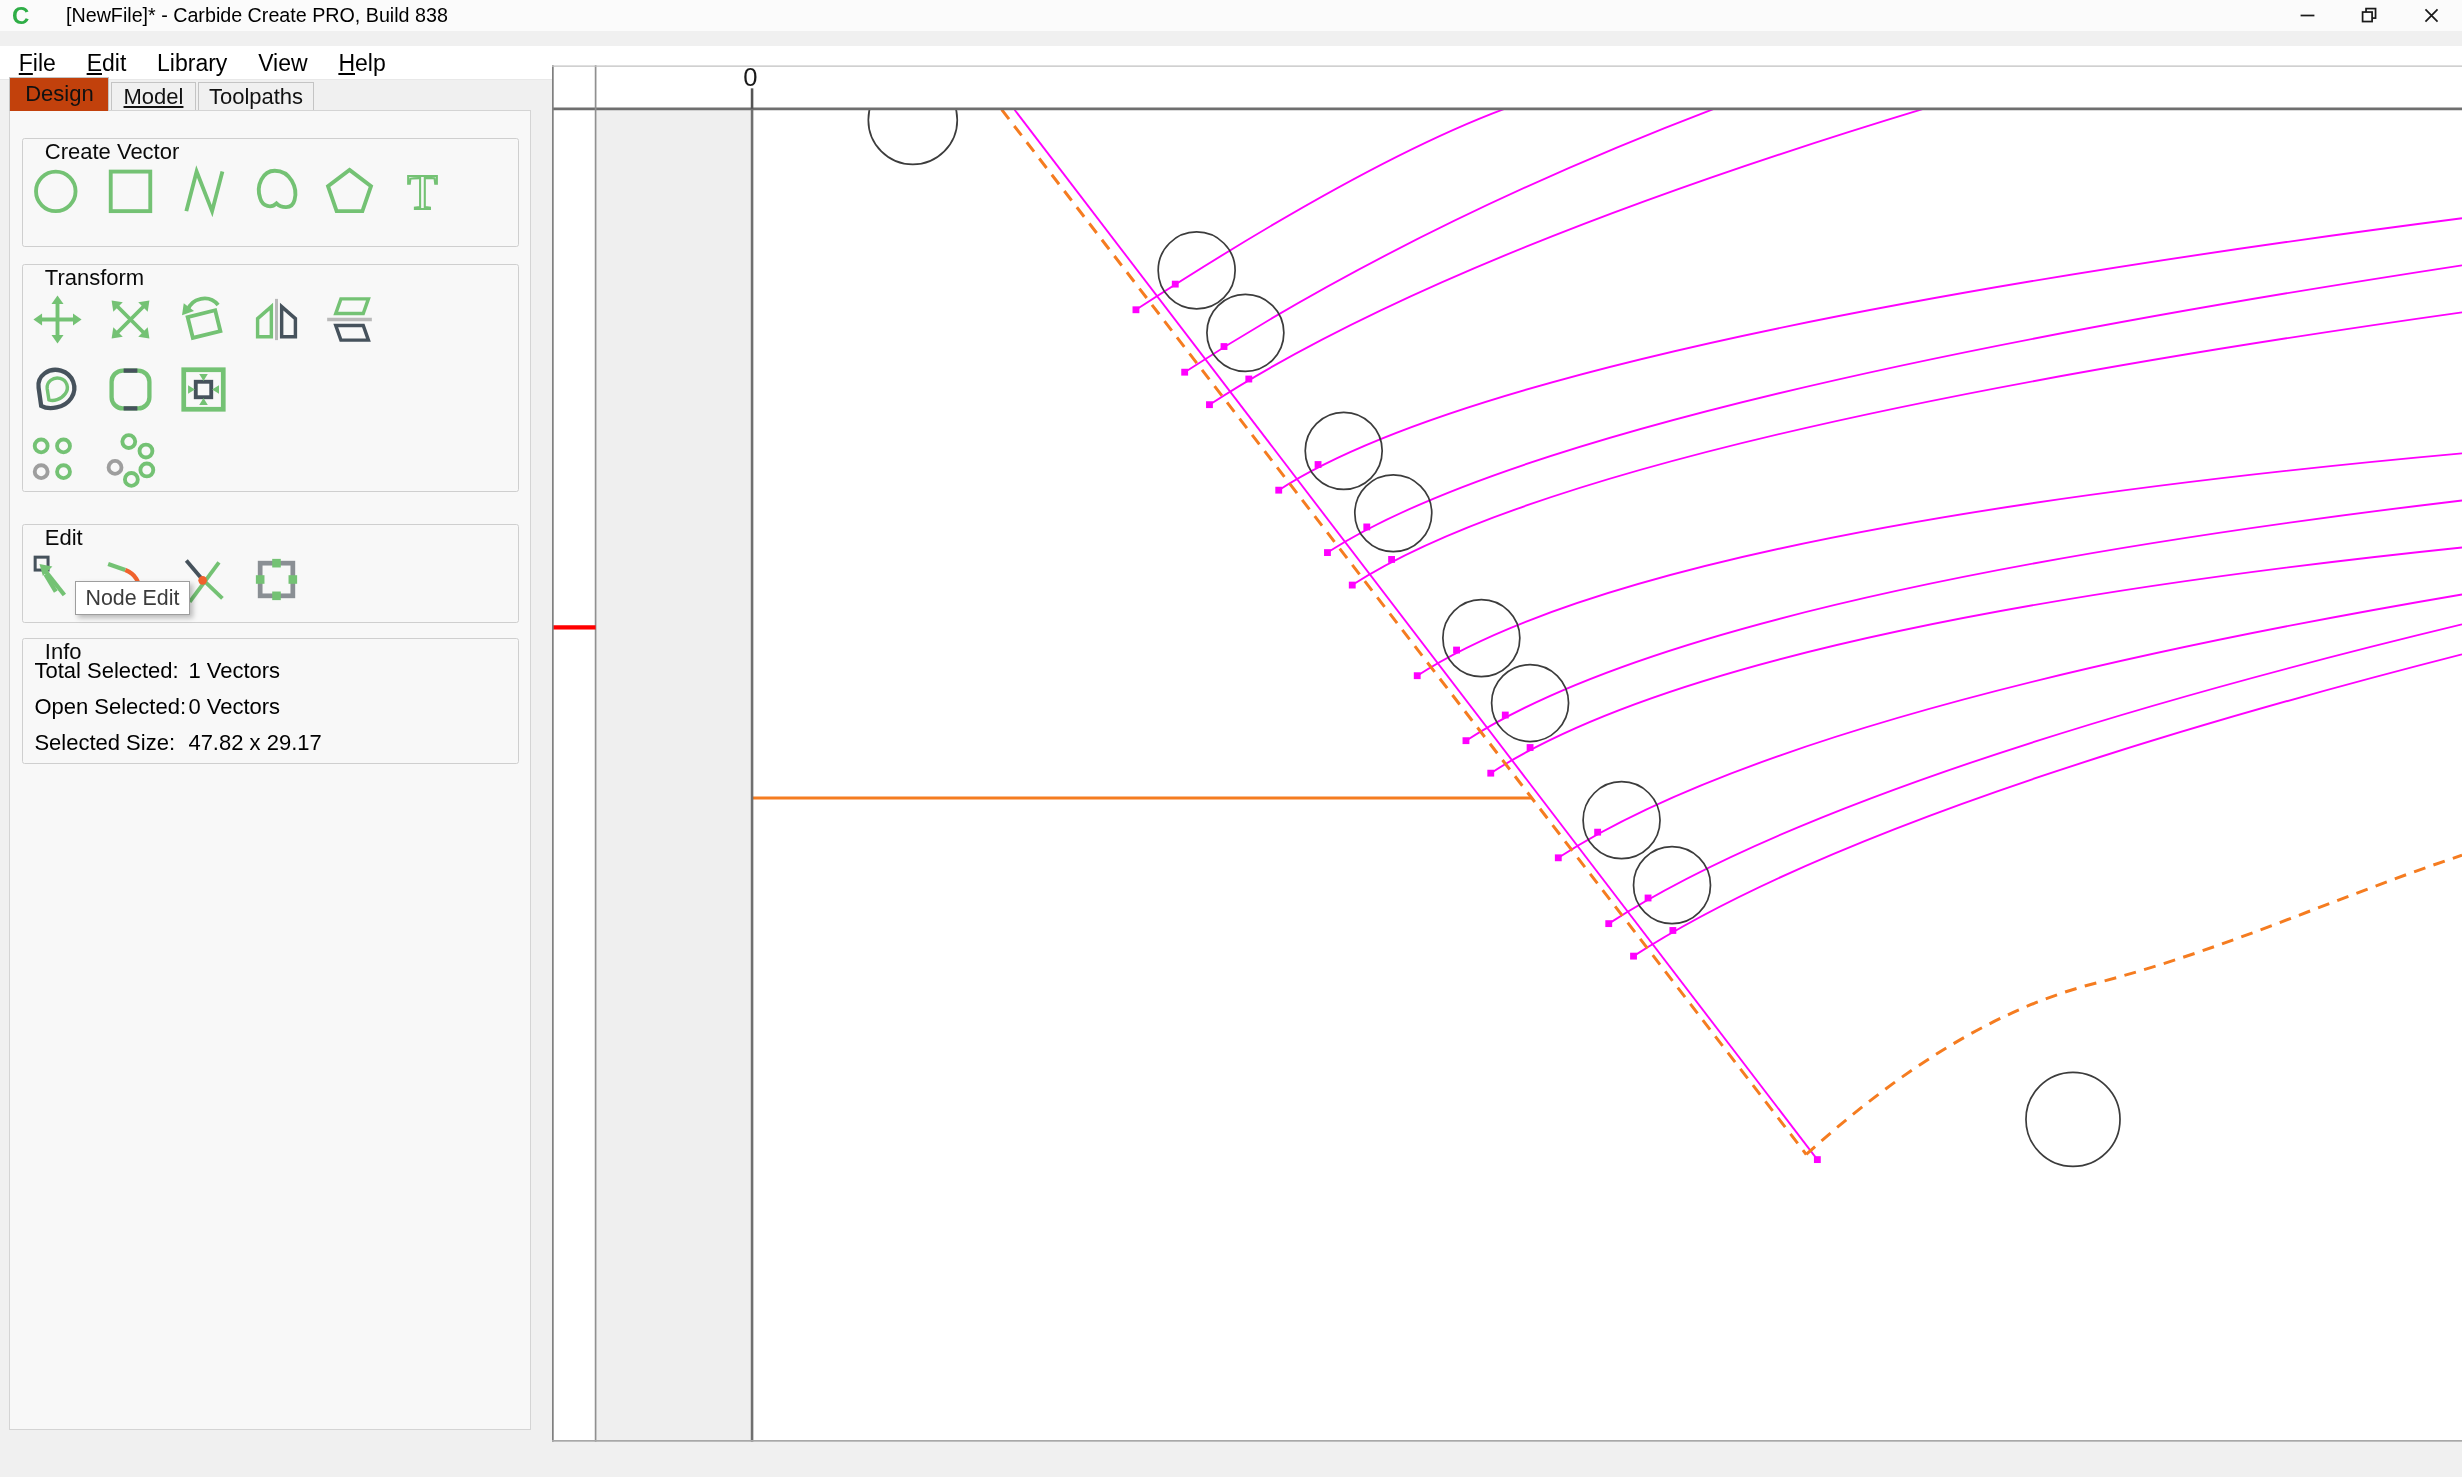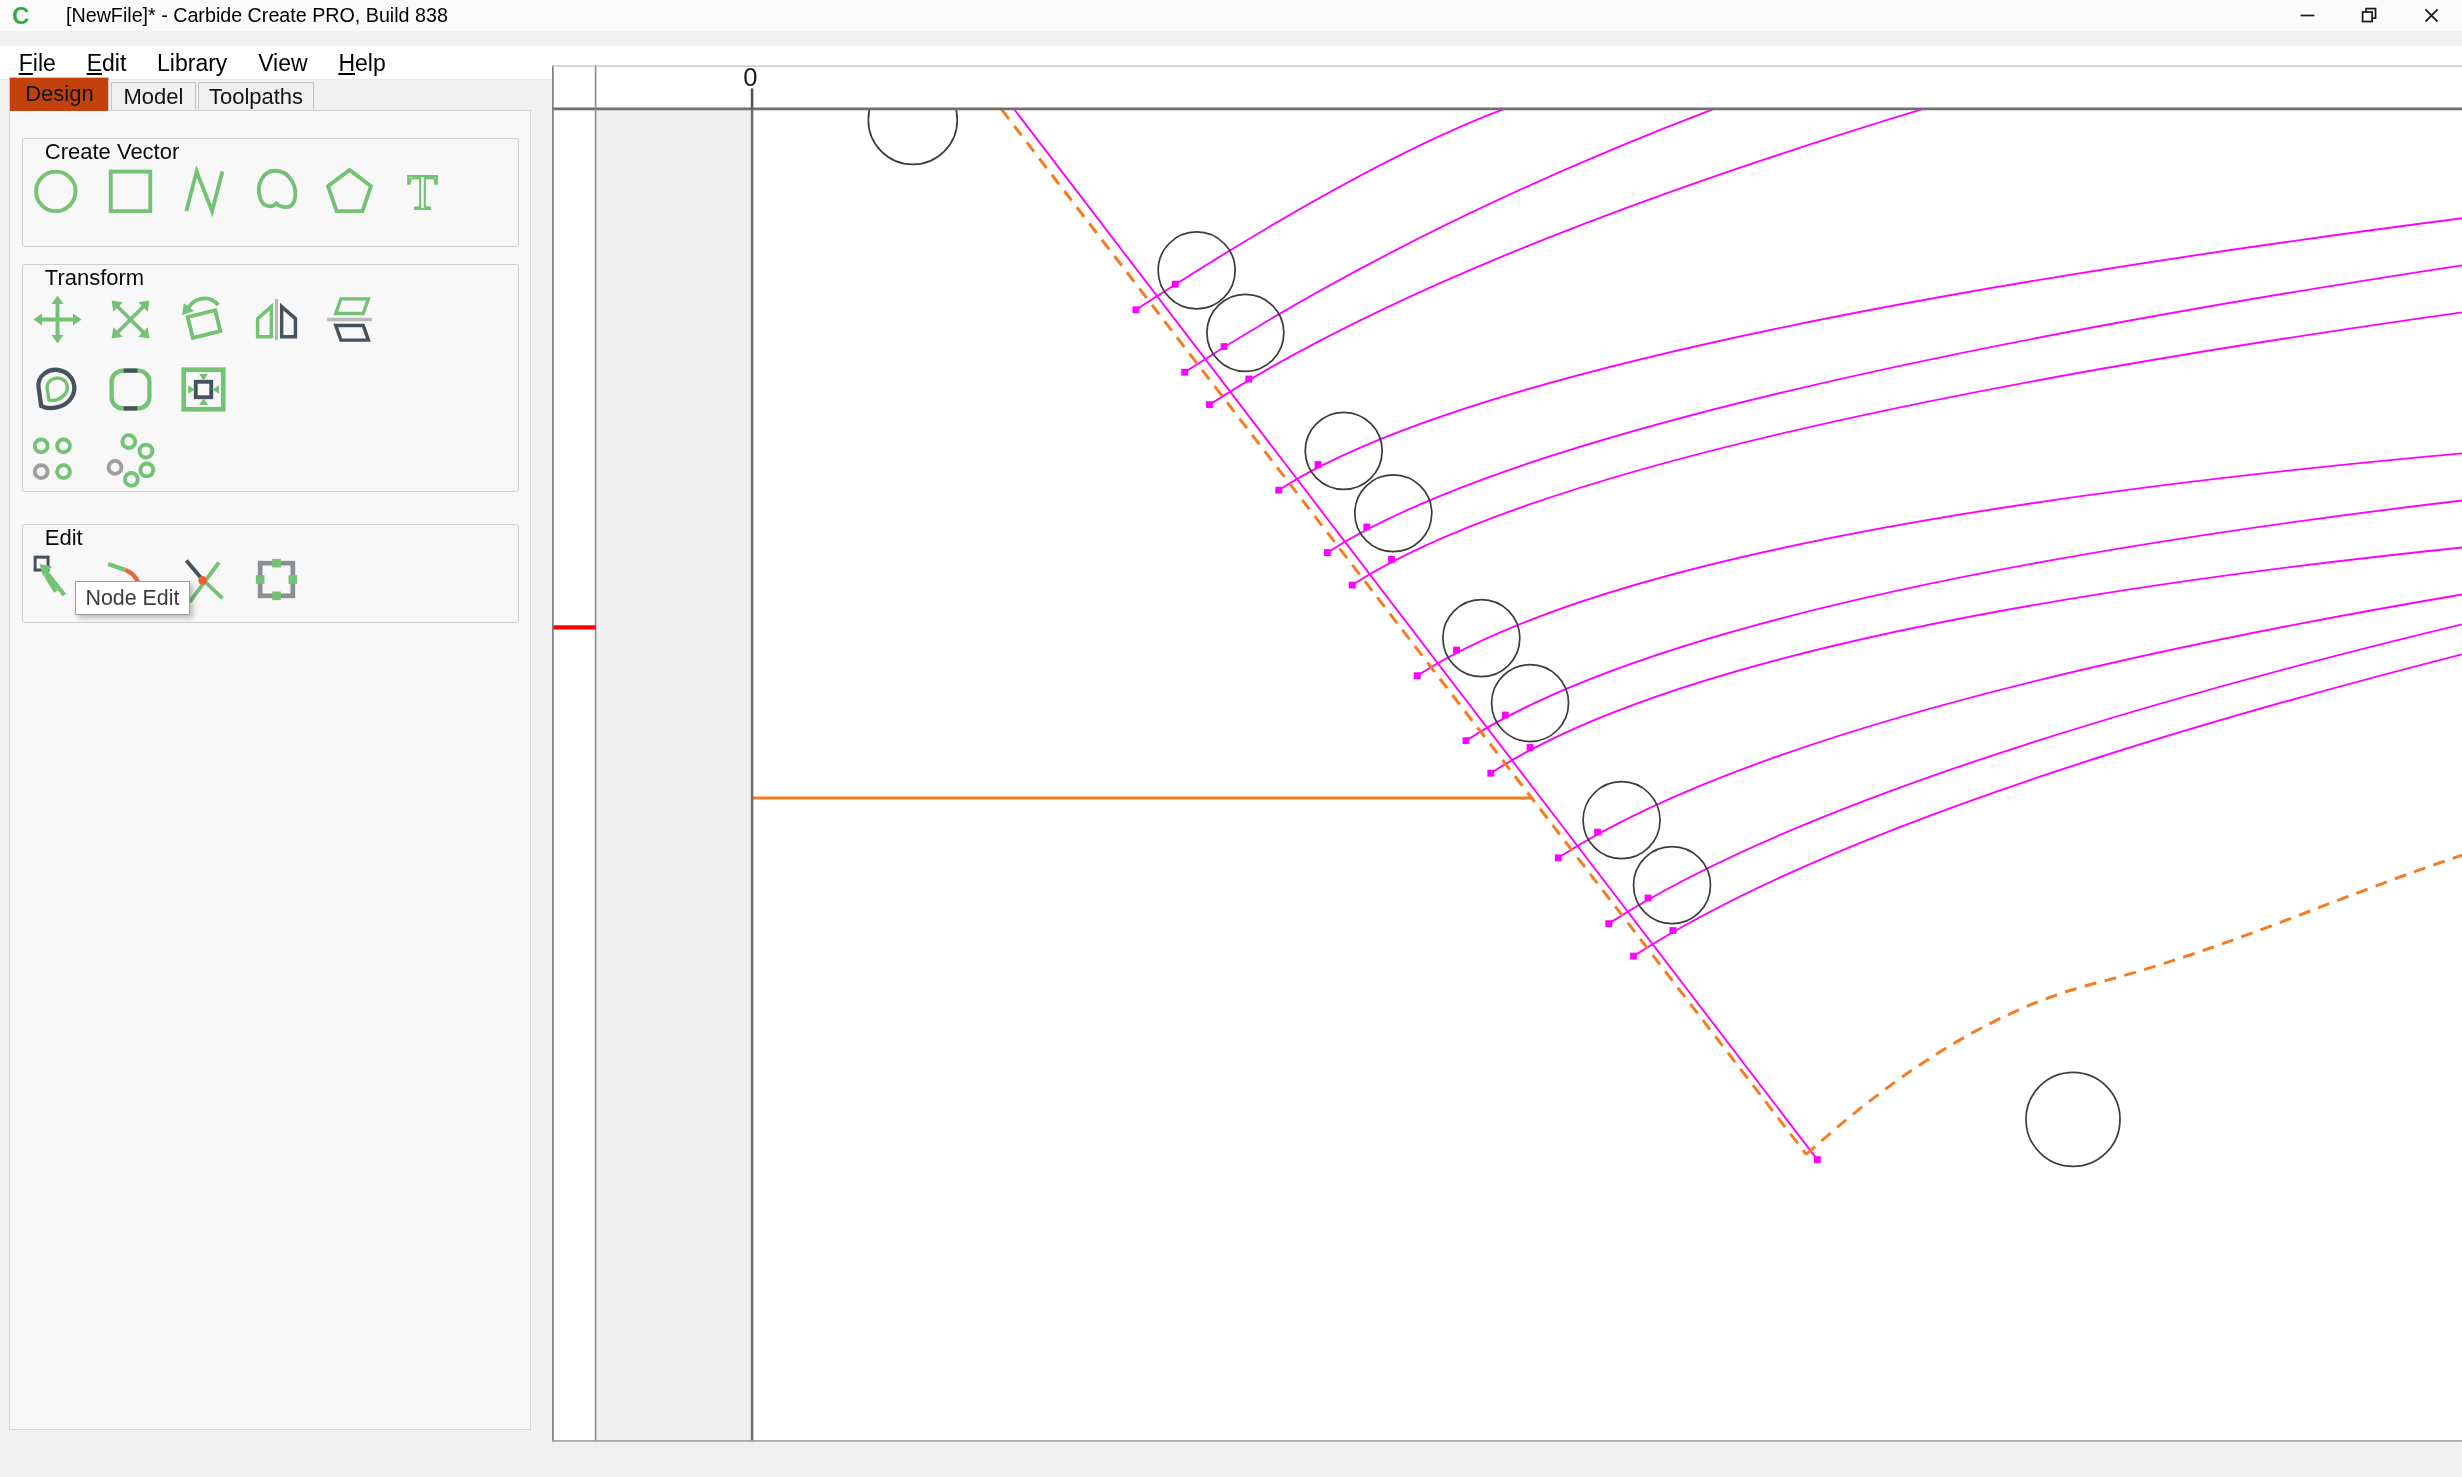--- a/index.html
+++ b/index.html
@@ -13,21 +13,21 @@
   .win-controls { position:absolute; right:0; top:0; height:31px; display:flex; }
   .win-btn { width:62px; height:31px; display:flex; align-items:center; justify-content:center; }
 
   .menubar { position:absolute; left:0; top:31px; width:2462px; height:34px; background:#ffffff; display:flex; align-items:center; padding-left:3.4px; border-bottom:0.9px solid #e8e8e8;margin-top:15px; }
   .menu-item { font-size:23px; color:#000; padding:0 15.4px; height:34px; line-height:34px; }
   .menu-item.accel::first-letter { text-decoration:underline; }
 
   
   .tab { position:absolute; font-size:22px; color:#111; text-align:center; border:0.9px solid #c4c4c4; background:#f0f0f0; }
   .tab.active { left:9.4px; top:77px; width:100px; height:34px; line-height:32.5px; background:#c2410c; border-bottom:none; z-index:3; }
-  .tab.t2 { left:111px; top:82px; width:85px; height:29px; line-height:27px; }
+  .tab.t2 { left:111px; top:82px; width:85px; height:29px; line-height:27px;text-decoration:underline; }
   .tab.t3 { left:198px; top:82px; width:116px; height:29px; line-height:27px; }
 
   .panel { position:absolute; left:9.4px; top:110px; width:522px; height:1320px; background:#f8f8f8; border:0.9px solid #d4d4d4; z-index:2; }
 
   .groupbox { position:absolute; left:12px; width:497px; border:0.9px solid #cfcfcf; border-radius:2.6px; }
   .groupbox > .gb-title { position:absolute; top:-13px; left:15.4px; background:#f8f8f8; padding:0 6px; font-size:22px; color:#0a0a0a;margin-top:13px; }
   .gb-cv { top:26.5px;  height:109px; }
   .gb-tf { top:153px; height:228px; }
   .gb-ed { top:413px; height:99px; }
   .gb-if { top:527px; height:126px; }
@@ -266,20 +266,35 @@
               <rect x="27" y="8" width="10" height="10"></rect>
               <rect x="8" y="27" width="10" height="10"></rect>
               <rect x="46" y="27" width="10" height="10"></rect>
               <rect x="27" y="46" width="10" height="10"></rect>
             </g>
           </svg>
         </div>
     </div>
   </div>
 
+  <div class="groupbox gb-if">
+    <span class="gb-title">Info</span>
+    <div class="info-row" style="top:19px;">
+      <span>Total Selected:</span>
+      <span class="info-val">1 Vectors</span>
+    </div>
+    <div class="info-row" style="top:55px;">
+      <span>Open Selected:</span>
+      <span class="info-val">0 Vectors</span>
+    </div>
+    <div class="info-row" style="top:91px;">
+      <span>Selected Size:</span>
+      <span class="info-val">47.82 x 29.17</span>
+    </div>
+  </div>
 
 </div>
 
 <div class="tooltip">Node Edit</div>
 
 <div class="canvas-wrap">
   <svg id="canvas-svg" width="1910" height="1377" viewBox="646 76 2234 1610">
       <rect x="646" y="76" width="2234" height="1610" fill="#ffffff"></rect>
       <rect x="698" y="127" width="182" height="1559" fill="#efefef"></rect>
       <line x1="880" y1="933" x2="1792" y2="933" stroke="#f57c20" stroke-width="3.5"></line>

